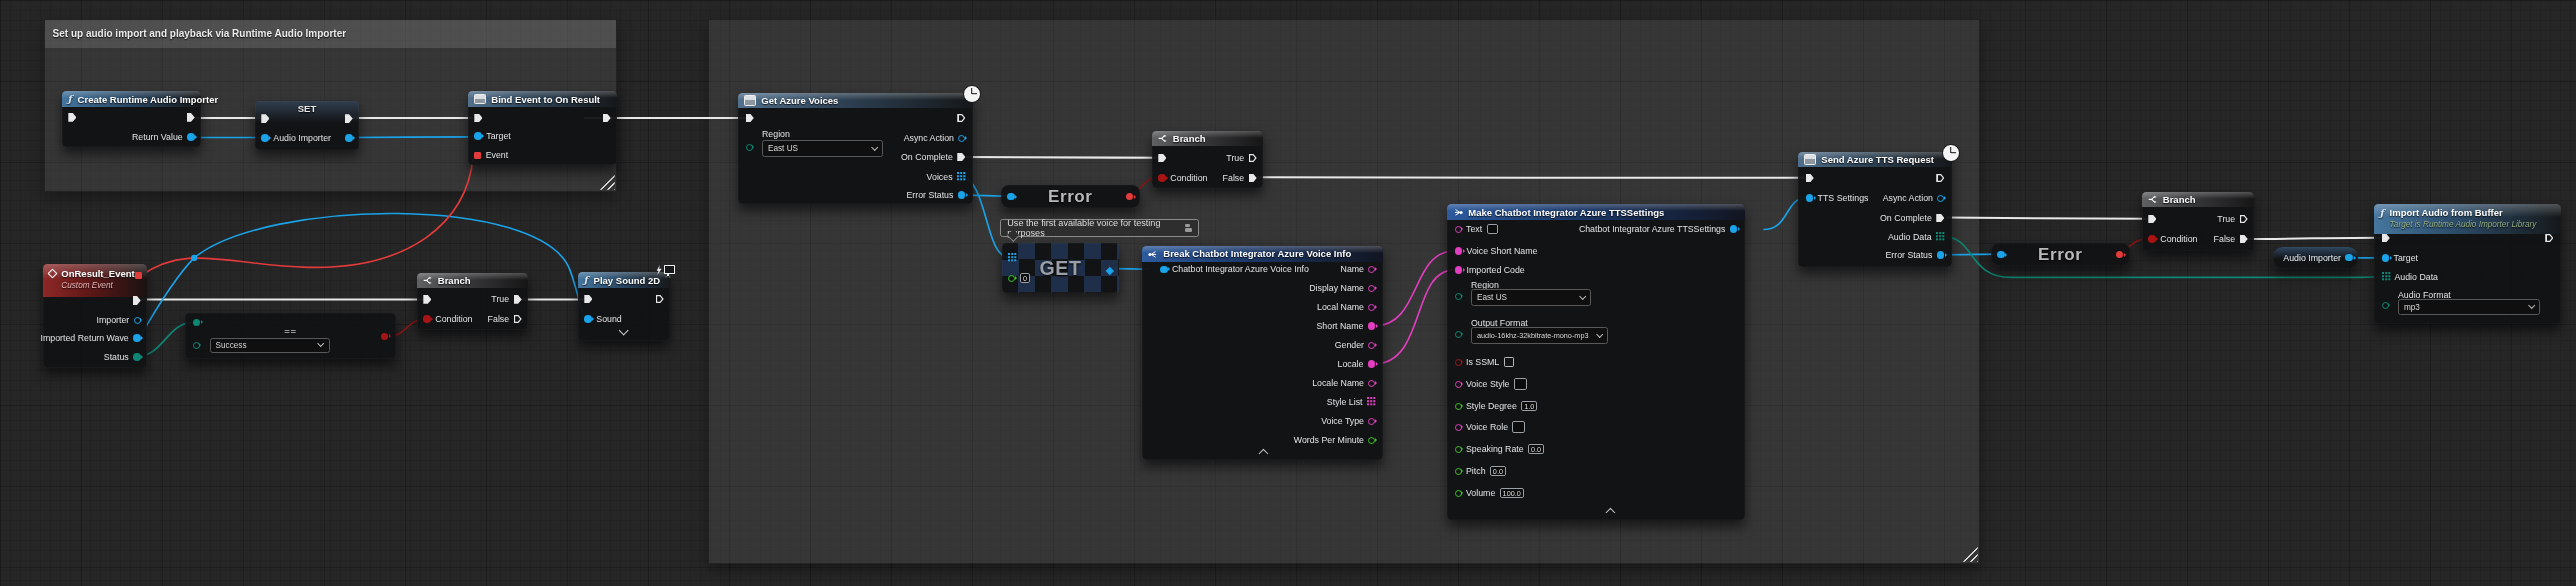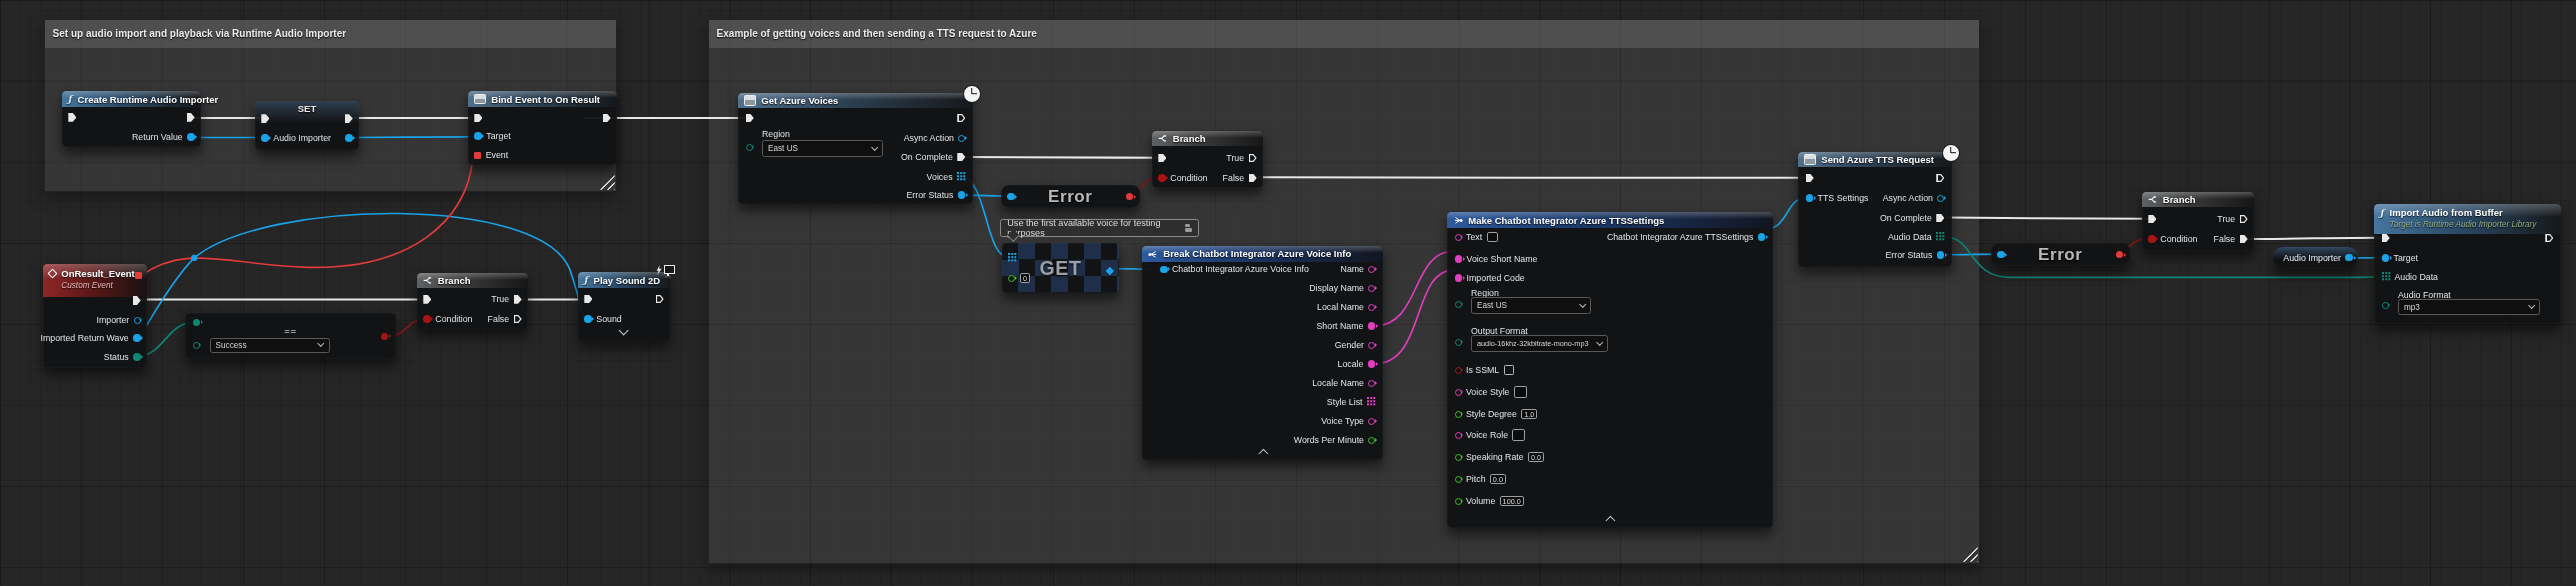--- a/index.html
+++ b/index.html
@@ -71,23 +71,20 @@
 
 <div class="canvas">
 
   <div class="comment" style="left:44px;top:19px;width:571px;height:171px">
     <div class="cbar">
       <div>Set up audio import and playback via Runtime Audio Importer</div>
     </div>
     <div class="rsz"></div>
   </div>
   <div class="comment" style="left:708px;top:19px;width:1270px;height:543px">
-    <div class="cbar">
-        <div>Example of getting voices and then sending a TTS request to Azure</div>
-      </div>
     <div class="rsz"></div>
   </div>
 
   <svg class="wires" width="2576" height="587" viewBox="0 0 4086 931">
     <path class="w-e" d="M305 187 H418"></path>
     <path class="w-e" d="M556 187 H750"></path>
     <path class="w-e" d="M926 187 H1186"></path>
     <path class="w-e" d="M219 475 H674"></path>
     <path class="w-e" d="M824 475 H928"></path>
     <path class="w-e" d="M1527 249 C1640 250 1740 250 1844 250"></path>
@@ -400,21 +397,21 @@
         <span class="pc h" style="--c:var(--pin_string)"></span>
         <span>Voice Type</span>
       </div>
     <div class="r" style="right:7.6px;top:189px;flex-direction:row-reverse">
         <span class="pc h" style="--c:var(--pin_float)"></span>
         <span>Words Per Minute</span>
       </div>
     <span class="chu" style="left:118px;top:204px"></span>
   </div>
 
-  <div class="node" style="left:1447px;top:212px;width:326px;height:316px">
+  <div class="node" style="left:1447px;top:204px;width:298px;height:316px">
     <div class="hdr hdr-struct">
         <svg width="10" height="8.8" viewBox="0 0 16 14">
           <circle cx="13" cy="7" r="2.4" fill="#fff"></circle>
           <path d="M11 7H3M11 7 4 2.5M11 7l-7 4.5" stroke="#fff" stroke-width="1.6" fill="none"></path>
         </svg>
         <span>Make Chatbot Integrator Azure TTSSettings</span>
       </div>
     <div class="r" style="left:7.6px;top:20px">
         <span class="pc h" style="--c:var(--pin_string)"></span>
         <span>Text</span>

